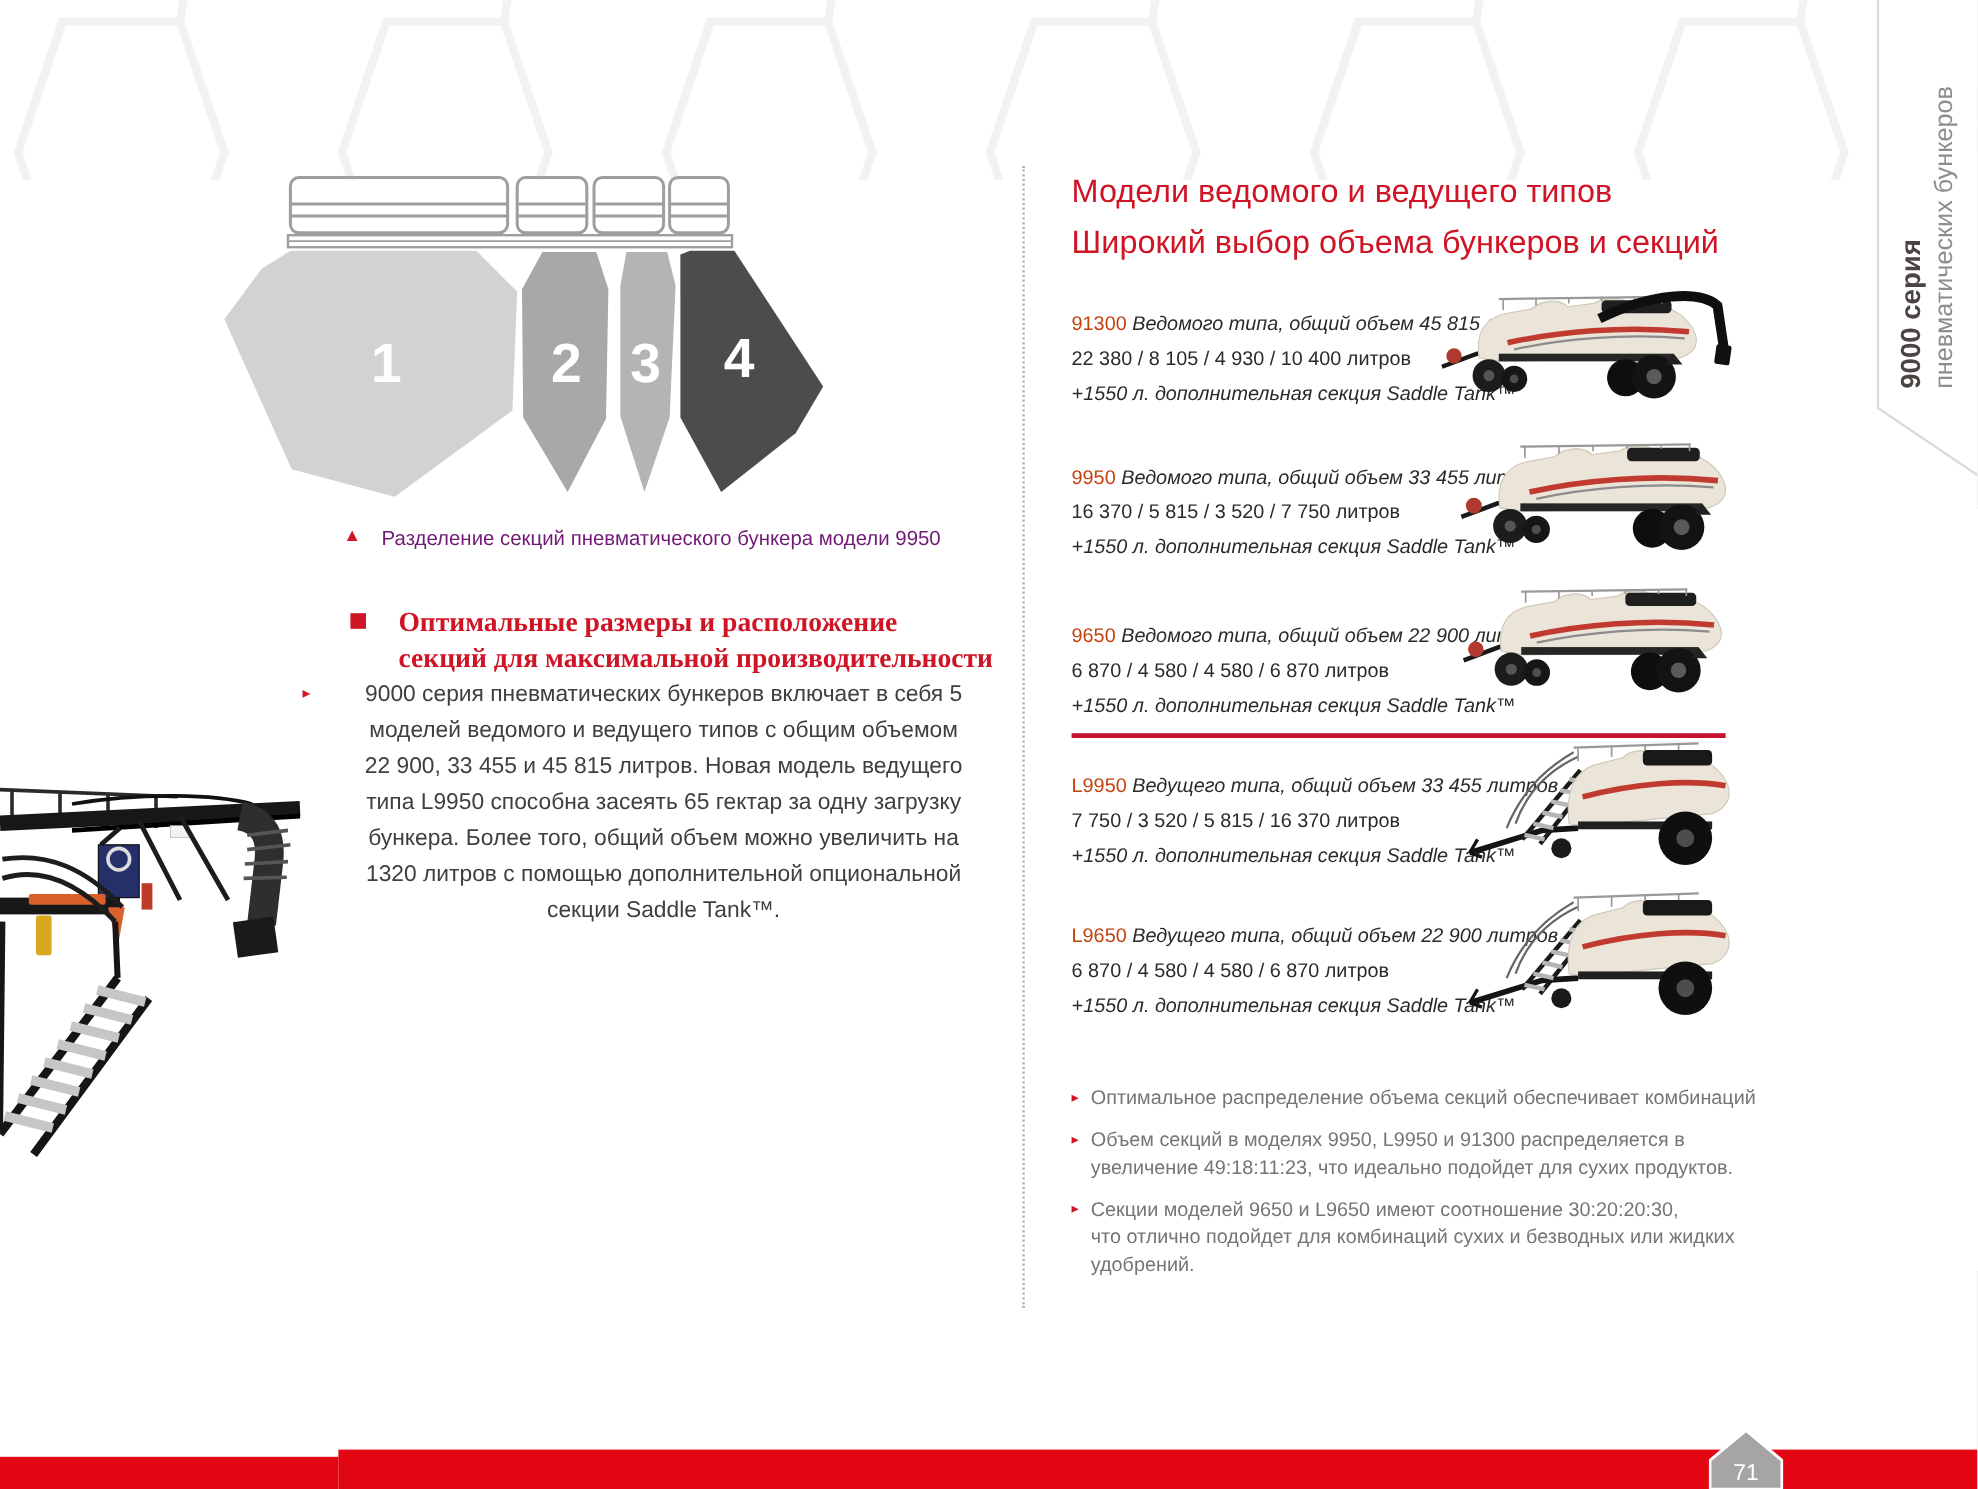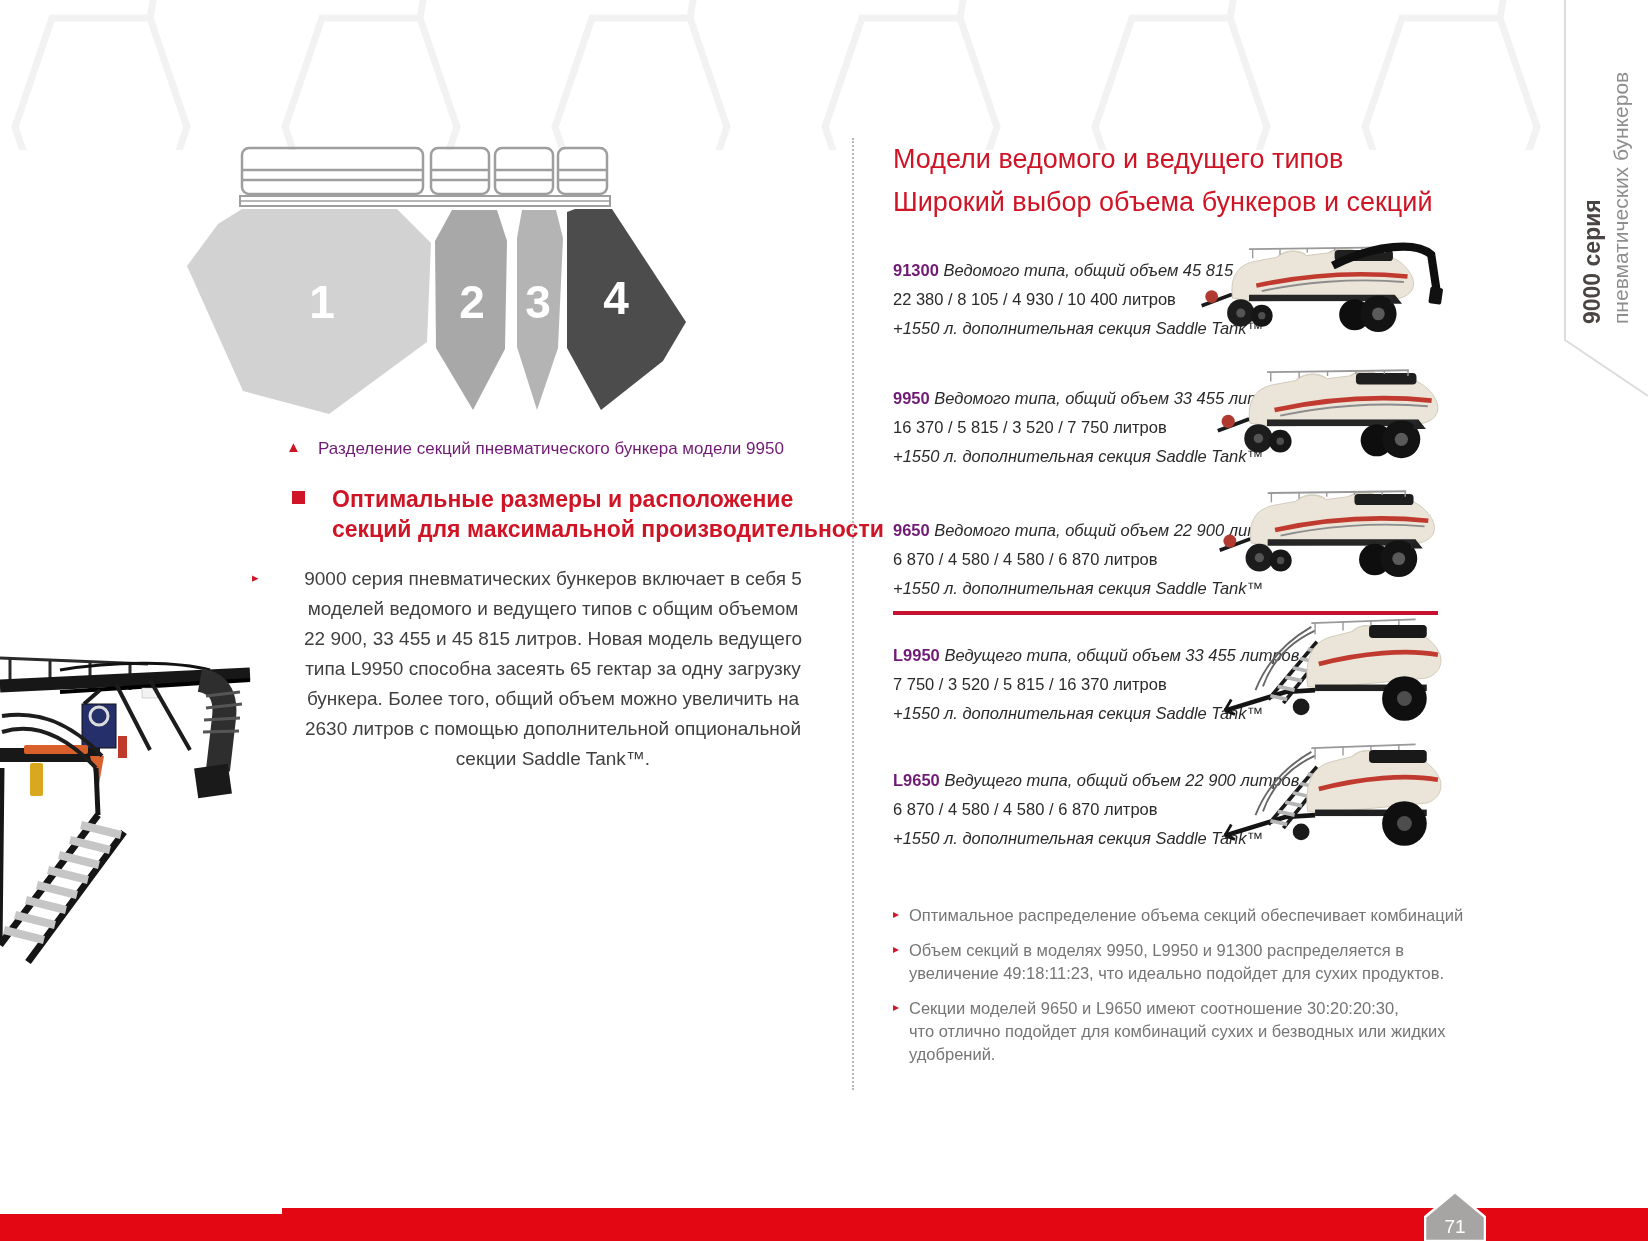--- a/index.html
+++ b/index.html
@@ -7,32 +7,32 @@
         font-family:"Liberation Sans",sans-serif;color:#262626;}
   .abs{position:absolute;}
 
   
   .hexband{left:0;top:0;width:1648px;height:150px;}
 
   
   .r-title{left:893px;top:138px;width:600px;font-size:27px;line-height:43px;color:#cf1425;}
   .dotline{left:852px;top:138px;height:952px;width:0;border-left:2px dotted #b7b7b7;}
   .model-block{left:893px;width:560px;font-size:16.5px;line-height:29px;color:#2a2a2a;}
-  .model-block b{font-weight:bold;font-style:normal;color:#701a75;}
+  .model-block b{font-weight:normal;font-style:normal;color:#c2410c;}
   .model-block .it{font-style:italic;}
   .red-divider{left:893px;top:611px;width:545px;height:4px;background:#c41230;}
   .bullets{left:893px;top:904px;width:585px;}
   .bullet{display:flex;margin-bottom:12px;}
   .b-marker{width:16px;color:#cf1425;font-size:12px;padding-top:3px;flex:none;}
   .b-text{font-size:16.5px;line-height:23px;color:#757575;}
 
   
   .caption-tri{left:286px;top:438px;font-size:15px;color:#cf1425;}
   .caption-txt{left:318px;top:439px;font-size:17px;color:#701a75;}
-  .heading{left:292px;top:484px;display:flex;}
+  .heading{left:292px;top:504px;display:flex;font-family:Liberation Serif, serif;}
   .h-marker{width:13px;height:13px;background:#cf1425;margin-top:7px;flex:none;}
   .h-text{margin-left:27px;font-size:23px;line-height:30px;font-weight:bold;color:#cf1425;}
   .body-marker{left:252px;top:570px;font-size:13px;color:#cf1425;}
   .body-text{left:273px;top:564px;width:560px;font-size:19px;line-height:30px;color:#3f3f3f;text-align:center;}
 
   
   .sidebar-text{left:1578px;top:324px;width:300px;transform:rotate(-90deg);transform-origin:0 0;}
   .sb-bold{font-size:23px;font-weight:bold;color:#4a4542;line-height:29px;}
   .sb-sub{font-size:21px;color:#8d8d8d;line-height:27px;}
 
@@ -104,21 +104,21 @@
     </div>
   </div>
 
   <span class="abs body-marker">▸</span>
   <div class="abs body-text">
     <div>9000 серия пневматических бункеров включает в себя 5</div>
     <div>моделей ведомого и ведущего типов с общим объемом</div>
     <div>22 900, 33 455 и 45 815 литров. Новая модель ведущего</div>
     <div>типа L9950 способна засеять 65 гектар за одну загрузку</div>
     <div>бункера. Более того, общий объем можно увеличить на</div>
-    <div>2630 литров с помощью дополнительной опциональной</div>
+    <div>1320 литров с помощью дополнительной опциональной</div>
     <div>секции Saddle Tank™.</div>
   </div>
 
   <svg class="abs" style="left:0;top:600px;width:270px;height:420px" viewBox="0 0 270 420">
     <path d="M0,58 L148,64" stroke="#2a2a2a" stroke-width="3" fill="none"></path>
     <path d="M10,58 L10,86 M50,60 L50,88 M90,61 L90,89 M130,62 L130,90" stroke="#2a2a2a" stroke-width="3"></path>
     <path d="M0,86 L250,74" stroke="#171717" stroke-width="13" fill="none"></path>
     <path d="M60,92 L250,80" stroke="#000" stroke-width="4" fill="none"></path>
     <path d="M60,70 C120,60 180,62 210,70" stroke="#111" stroke-width="3" fill="none"></path>
     <rect x="142" y="88" width="16" height="10" fill="#f2f2f2" stroke="#aaa" stroke-width="0.5"></rect>

